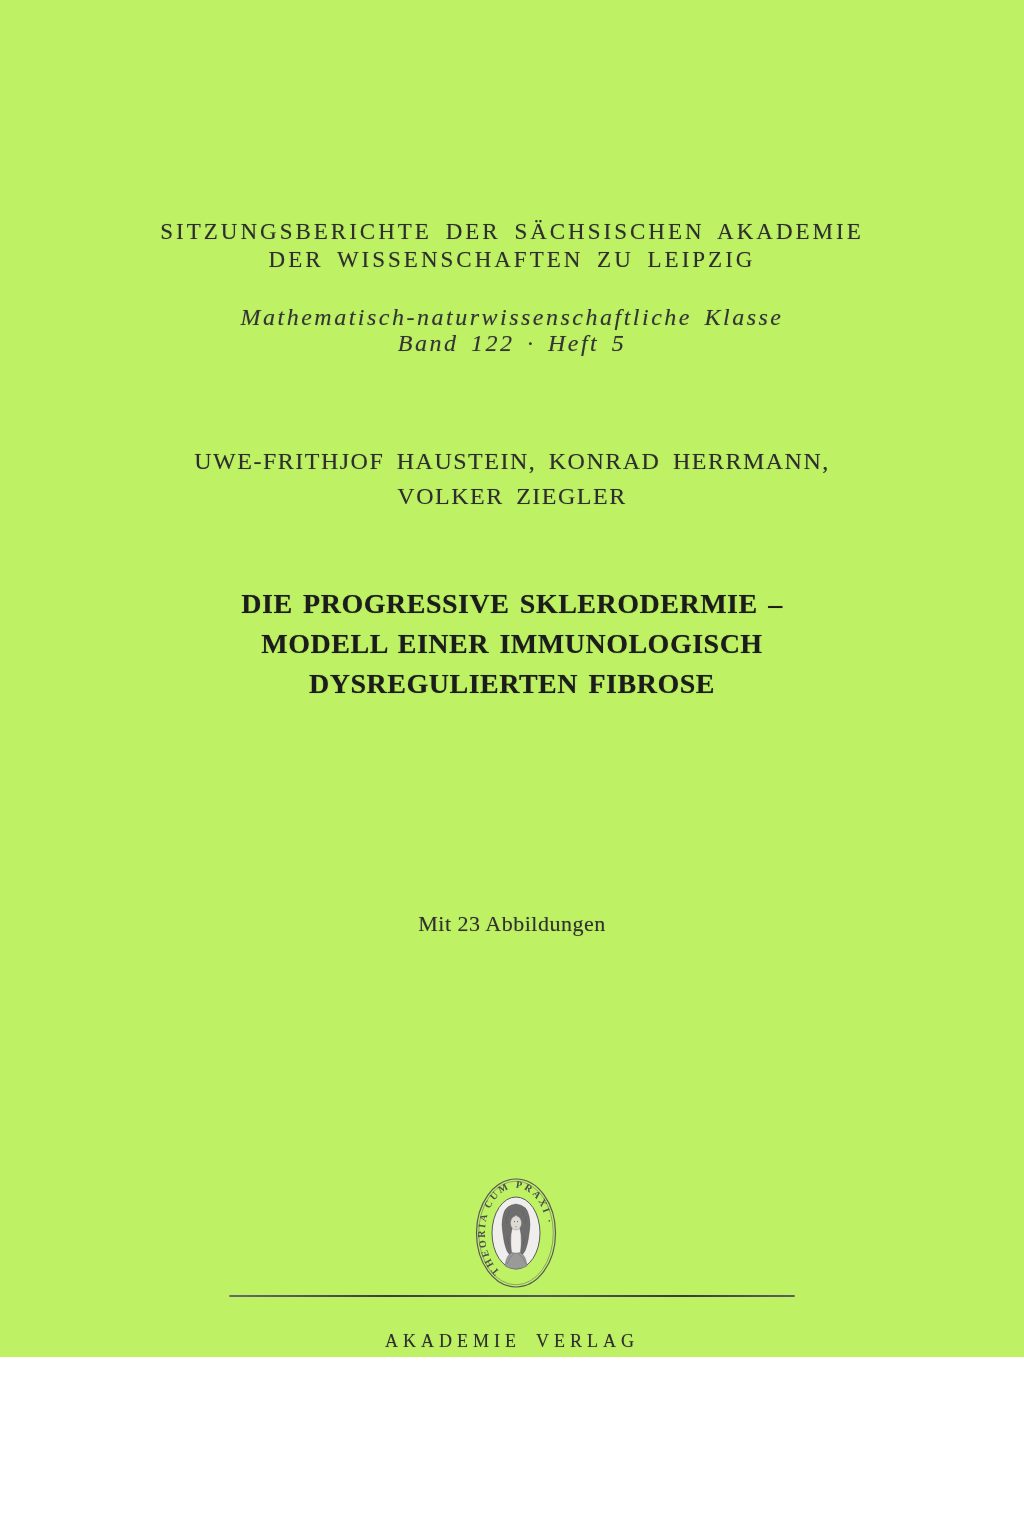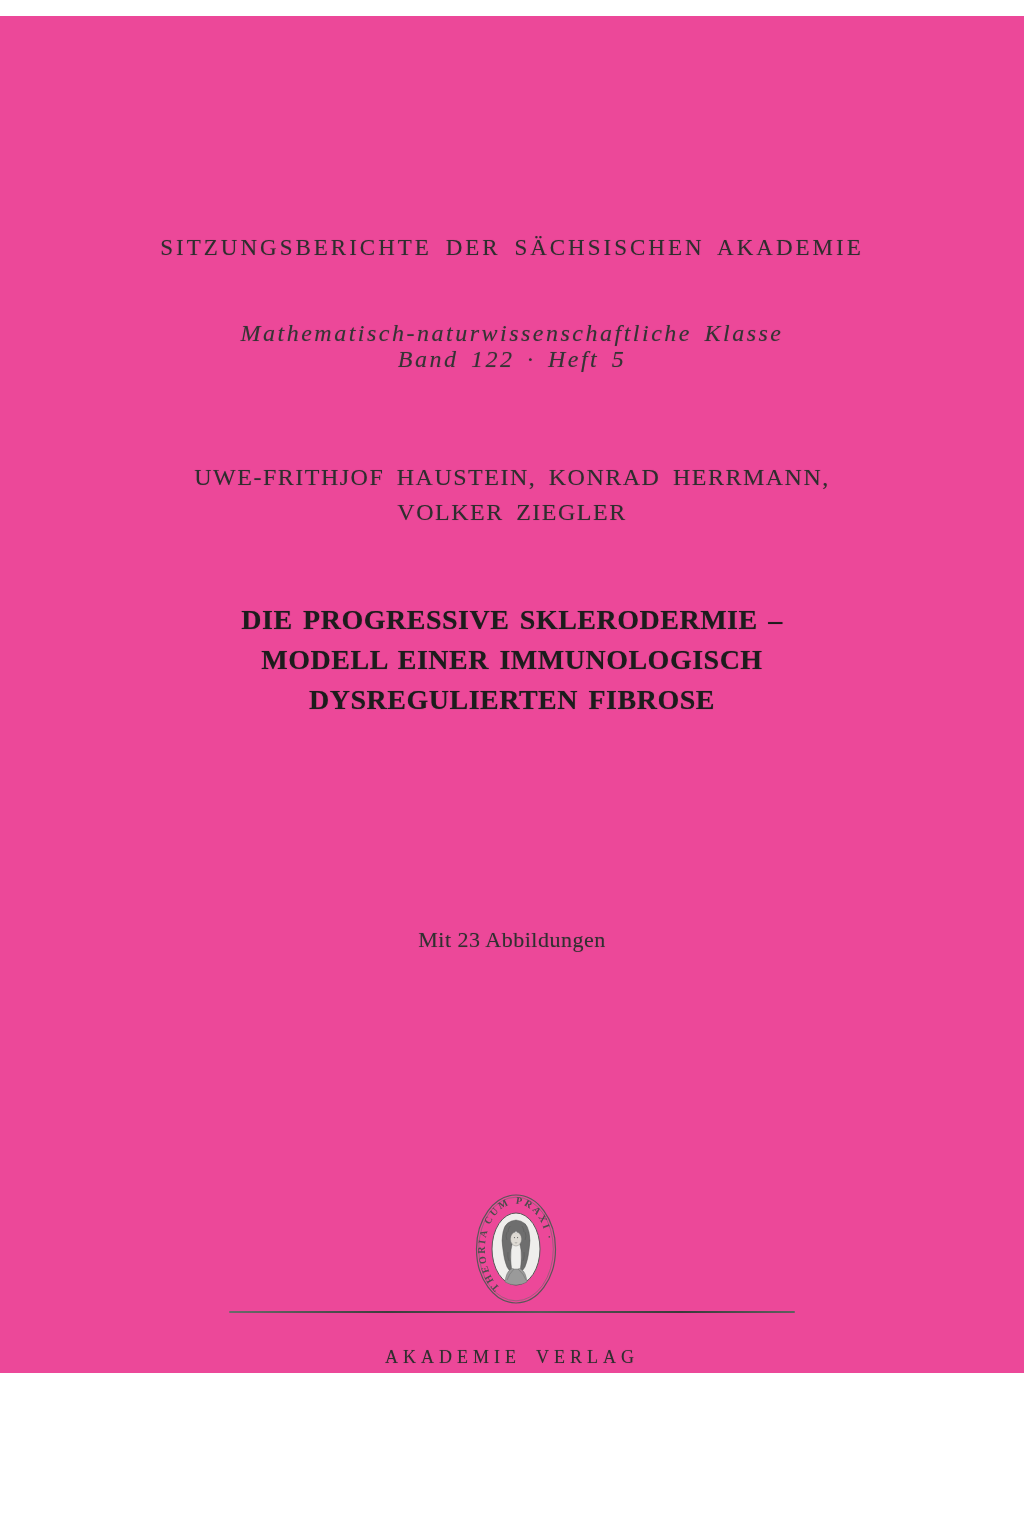--- a/index.html
+++ b/index.html
@@ -4,22 +4,22 @@
 <style>
   html, body {
     margin: 0;
     padding: 0;
     background: #ffffff;
   }
   .page {
     position: relative;
     width: 1024px;
     height: 1357px;
-    margin: 16px auto;
-    background: #ec4899;
+    margin: 0 auto;
+    background: #bef264;
     font-family: "Liberation Serif", serif;
     color: #2d2d2d;
     overflow: hidden;
   }
   .line {
     position: absolute;
     left: 0;
     width: 100%;
     text-align: center;
     line-height: 1;
@@ -87,20 +87,21 @@
     letter-spacing: 2.2px;
     fill: #4c4c4c;
   }
 </style>
 </head>
 <body>
 
 <div class="page">
 
   <div class="line series-line" style="top:220px">SITZUNGSBERICHTE DER SÄCHSISCHEN AKADEMIE</div>
+  <div class="line series-line" style="top:248px">DER WISSENSCHAFTEN ZU LEIPZIG</div>
 
   <div class="line subseries-line" style="top:305px">Mathematisch-naturwissenschaftliche Klasse</div>
   <div class="line subseries-line" style="top:331px">Band 122 · Heft 5</div>
 
   <div class="line authors-line" style="top:449px">UWE-FRITHJOF HAUSTEIN, KONRAD HERRMANN,</div>
   <div class="line authors-line" style="top:484px">VOLKER ZIEGLER</div>
 
   <div class="line title-line" style="top:590px">DIE PROGRESSIVE SKLERODERMIE –</div>
   <div class="line title-line" style="top:670px">DYSREGULIERTEN FIBROSE</div>
   <div class="line title-line" style="top:630px">MODELL EINER IMMUNOLOGISCH</div>

